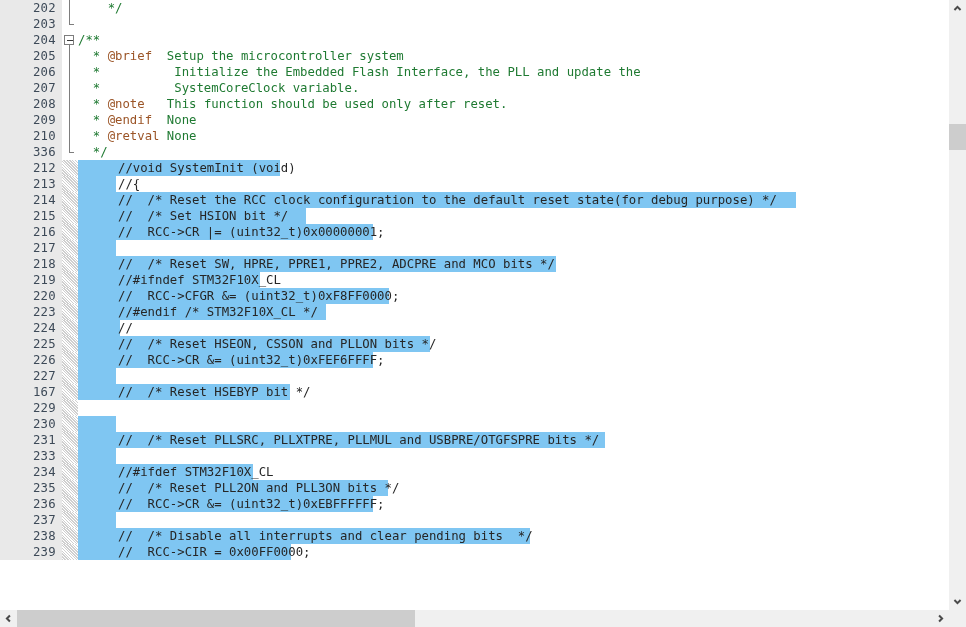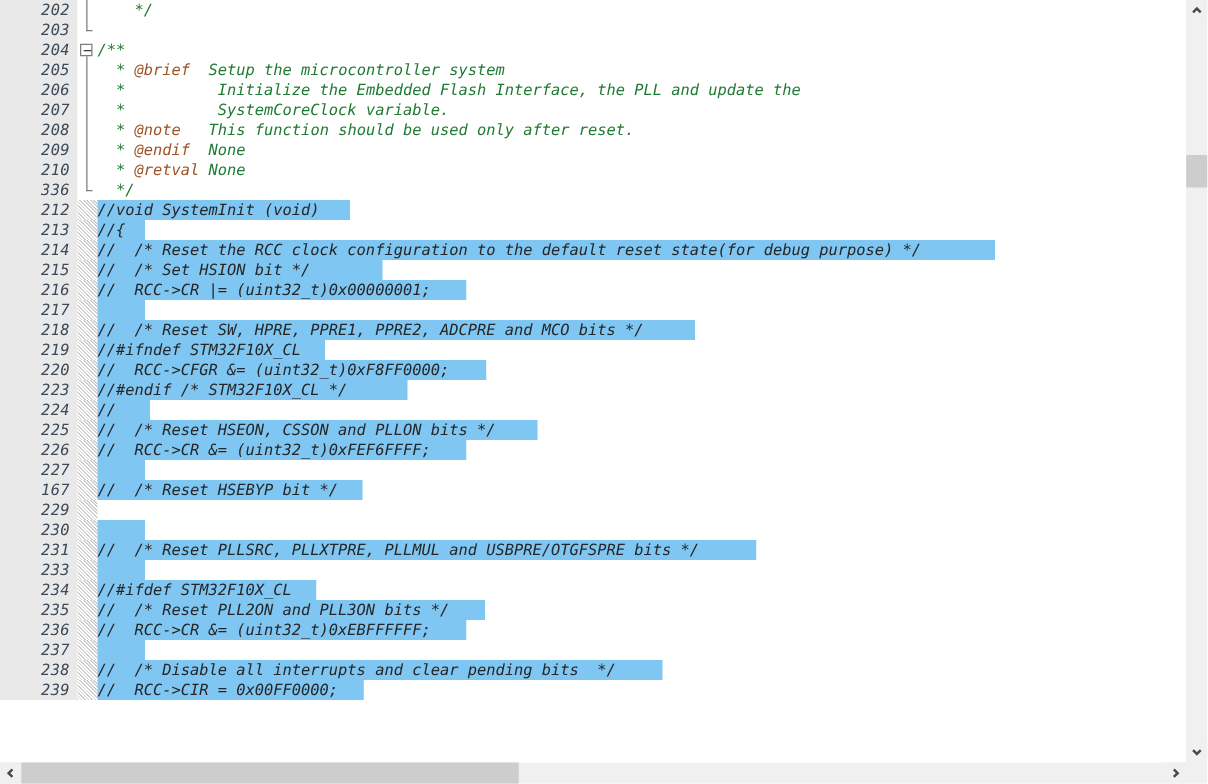--- a/index.html
+++ b/index.html
@@ -10,21 +10,20 @@
     overflow: hidden;
     background: #ffffff;
     font-family: "DejaVu Sans Mono", "Liberation Mono", monospace;
   }
 
   #editor-root {
     position: relative;
     width: 966px;
     height: 627px;
     background: #ffffff;
-    font-style: italic;
   }
 
   
   #code-viewport {
     position: absolute;
     left: 0; top: 0;
     width: 949px;
     height: 610px;
     overflow: hidden;
     background: #ffffff;
@@ -117,21 +116,21 @@
   .sel {
     position: absolute;
     top: 0; height: 16px;
     background: #7fc6f2;
   }
   .txt { position: relative; }
 
   
   .c-comment { color: #1f7a32; }
   .c-doctag  { color: #9b5426; }
-  .c-selcode { color: #262626; }
+  .c-selcode { color: #262626; margin-left: 40px; }
 
   
   #vscroll {
     position: absolute;
     right: 0; top: 0;
     width: 17px;
     height: 610px;
     background: #f0f0f0;
   }
   #vscroll-up, #vscroll-down {

